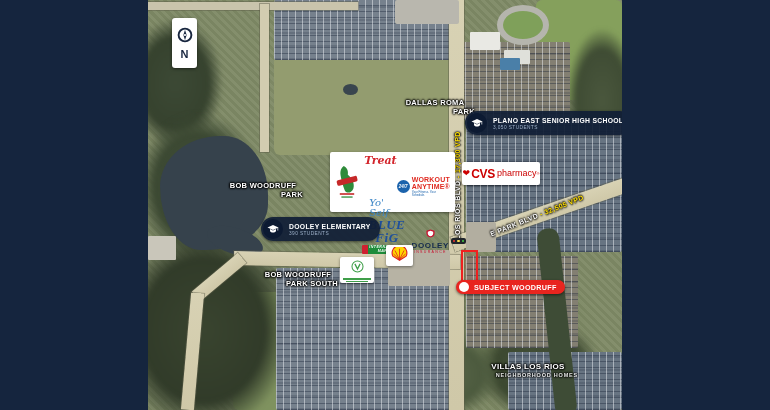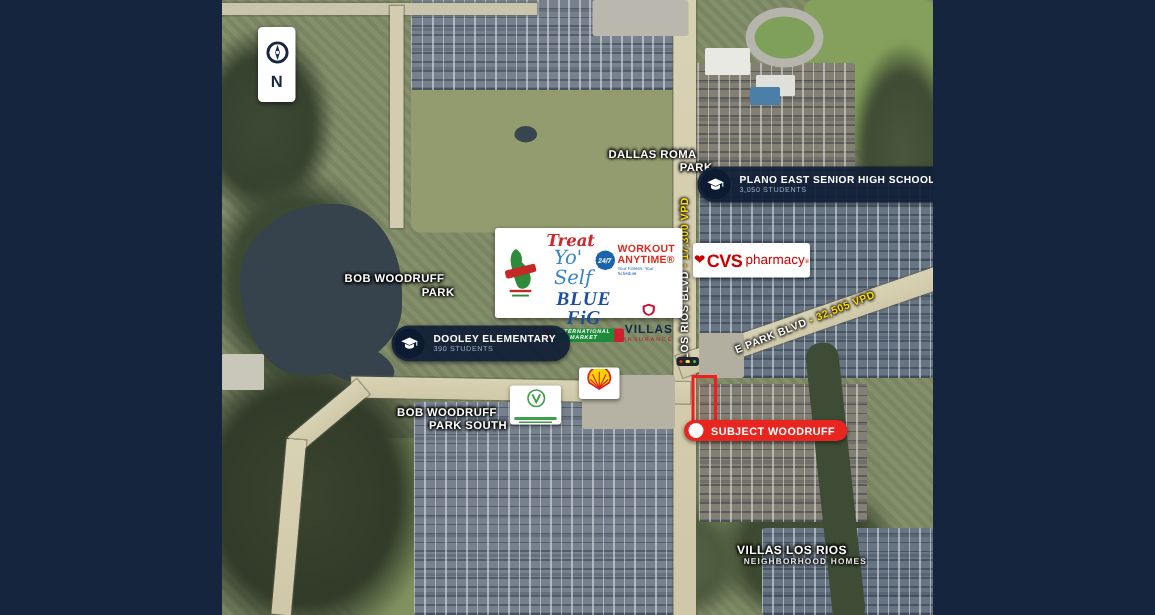--- a/index.html
+++ b/index.html
@@ -51,21 +51,21 @@
   .compass-n{font-size:11px;font-weight:bold;color:#18263f;line-height:10px;}
   .tlight{position:absolute;z-index:6;left:303px;top:238px;width:13px;height:6px;background:#20252b;border-radius:2px;
     display:flex;align-items:center;justify-content:space-around;padding:0 1px;}
   .tlight i{width:2.5px;height:2.5px;border-radius:50%;display:block;}
   
   .logo-grid{display:flex;padding:3px 4px;box-sizing:border-box;gap:2px;}
   .logo-col-right{flex:1;display:flex;flex-direction:column;justify-content:space-between;}
   .logo-row{display:flex;align-items:center;justify-content:space-between;}
   .treat{font-family:"DejaVu Serif",serif;font-style:italic;line-height:1;margin-left:2px;}
   .treat .t1{color:#d3252c;font-size:11px;font-weight:bold;display:block;font-style:italic;}
-  .treat .t2{color:#3a85c6;font-size:13px;display:block;margin-left:5px;}
+  .treat .t2{color:#3a85c6;font-size:10px;display:block;margin-left:5px;margin-top:32px;}
   .workout{display:flex;align-items:center;gap:2px;margin-right:1px;}
   .wo-badge{width:13px;height:13px;border-radius:50%;background:#1b63ac;color:#fff;font-size:4.5px;font-weight:bold;
     font-style:italic;display:flex;align-items:center;justify-content:center;flex:0 0 auto;}
   .wo-text{line-height:1;}
   .wo-text .w1,.wo-text .w2{display:block;color:#e02a20;font-weight:bold;font-size:7px;letter-spacing:.2px;}
   .wo-text .w3{display:block;color:#1b63ac;font-size:3px;margin-top:1px;}
   .bluefig{text-align:center;line-height:1;font-style:italic;}
   .bf-name{font-family:"Liberation Serif",serif;font-weight:bold;color:#1d4f9e;font-size:13px;letter-spacing:.5px;display:block;}
   .bf-banner{display:block;margin-top:1px;background:linear-gradient(90deg,#cf2030 0 12%,#1e8c3a 12% 88%,#cf2030 88%);
     color:#fff;font-size:3.6px;font-weight:bold;letter-spacing:.5px;padding:1px 2px;border-radius:1px;}
@@ -196,21 +196,21 @@
             <span class="bf-name">BLUE FiG</span>
             <span class="bf-banner">INTERNATIONAL MARKET</span>
           </span>
           <span class="farmers">
             <span>
               <svg width="9" height="9" viewBox="0 0 20 20">
                   <path d="M10 1 L19 4 V10 C19 15 15 18 10 19 C5 18 1 15 1 10 V4 Z" fill="#c8102e"></path>
                   <path d="M10 4 L16 6 V10 C16 13.5 13.5 15.5 10 16.3 C6.5 15.5 4 13.5 4 10 V6 Z" fill="#fff"></path>
                 </svg>
             </span>
-            <span class="fa-name">VILLAS</span>
+            <span class="fa-name">DOOLEY</span>
             <span class="fa-sub">INSURANCE</span>
           </span>
         </span>
       </span>
     </div>
 
     <div class="whitebox cvs-box" style="left:314px;top:162px;width:78px;height:23px;">
       <span class="cvs-heart">❤</span>
       <span class="cvs-name">CVS</span>
       <span class="cvs-sub">pharmacy</span>

